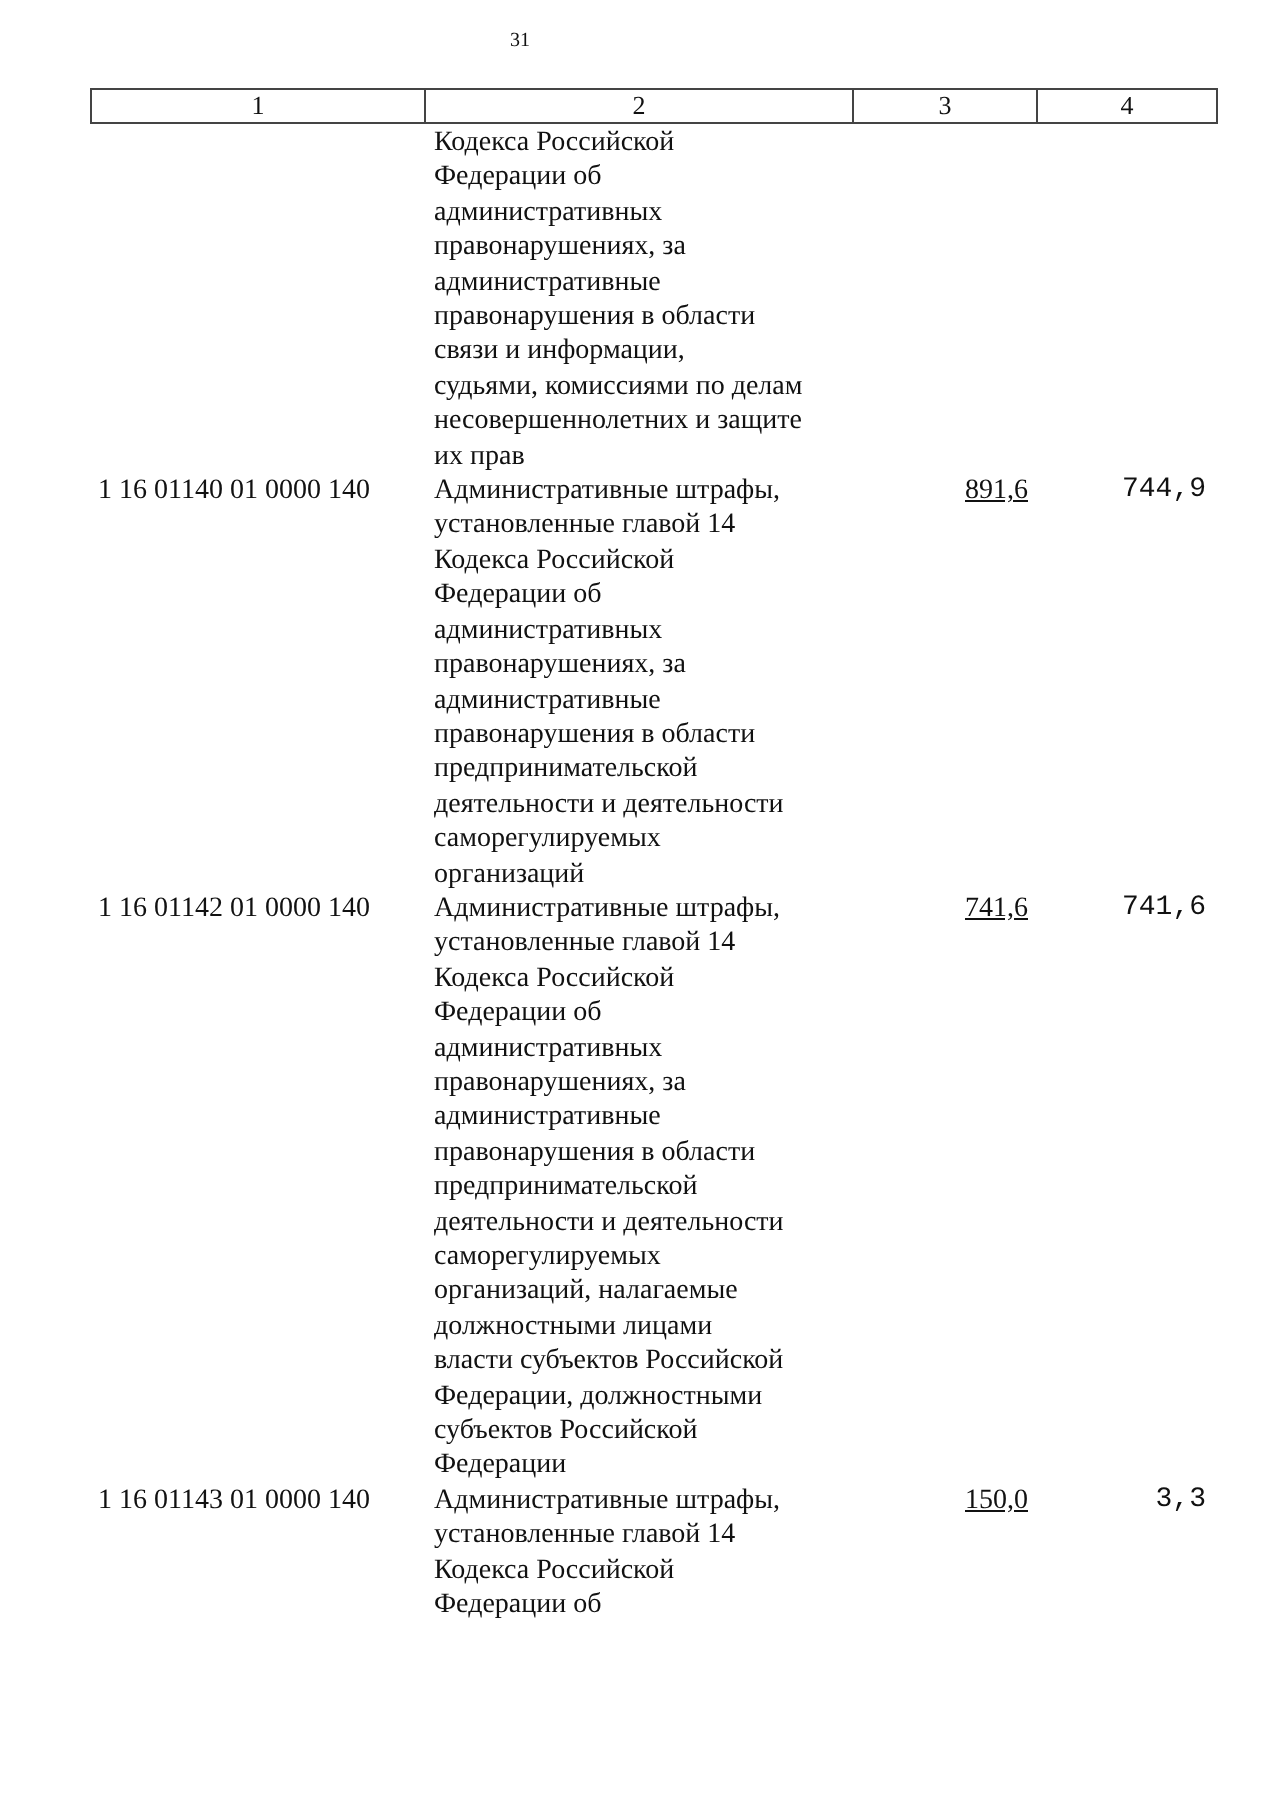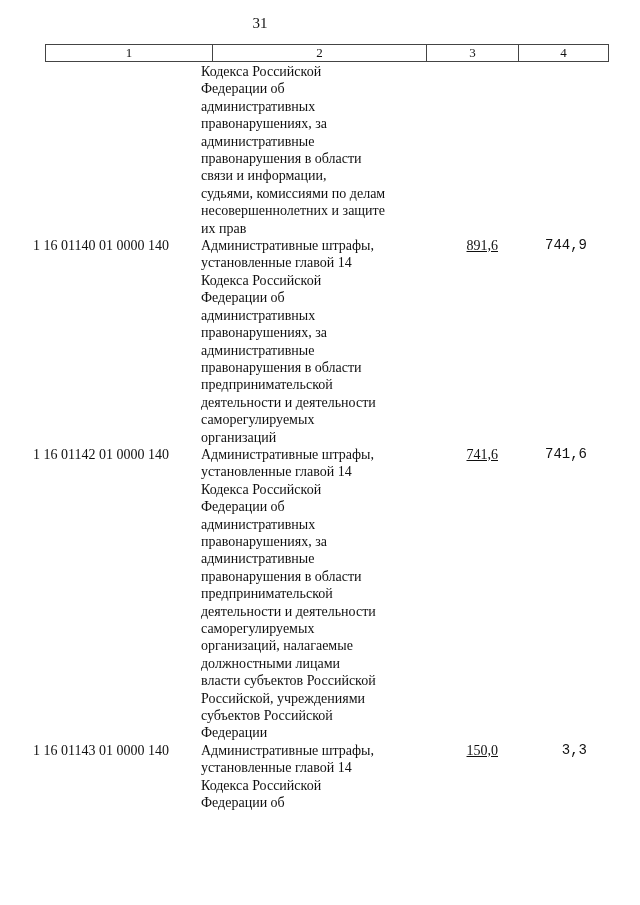--- a/index.html
+++ b/index.html
@@ -15,21 +15,21 @@
     font-family: "Liberation Serif", "DejaVu Serif", serif;
     color: #111111;
     font-size: 14px;
   }
   .page-number {
     position: absolute;
     top: 15px;
     left: 0;
     width: 520px;
     text-align: center;
-    font-size: 15px;
+    font-size: 10px;
   }
   .header-table {
     position: absolute;
     top: 44px;
     left: 45px;
     width: 564px;
     height: 18px;
     border: 1px solid #444;
     box-sizing: border-box;
     display: flex;
@@ -43,21 +43,21 @@
   }
   .header-table .hcell:last-child { border-right: none; }
   .hc1 { width: 167px; }
   .hc2 { width: 214px; }
   .hc3 { width: 92px; }
   .hc4 { width: 89px; }
 
   .body-rows {
     position: absolute;
     top: 63px;
-    left: 29px;
+    left: 45px;
     width: 564px;
   }
   .row {
     display: flex;
     line-height: 17.4px;
   }
   .c1 {
     width: 167px;
     box-sizing: border-box;
     padding-left: 4px;
@@ -143,21 +143,21 @@
         <span class="line">административных</span>
         <span class="line">правонарушениях, за</span>
         <span class="line">административные</span>
         <span class="line">правонарушения в области</span>
         <span class="line">предпринимательской</span>
         <span class="line">деятельности и деятельности</span>
         <span class="line">саморегулируемых</span>
         <span class="line">организаций, налагаемые</span>
         <span class="line">должностными лицами</span>
         <span class="line">власти субъектов Российской</span>
-        <span class="line">Российской, учреждениями</span>
+        <span class="line">Федерации, должностными</span>
         <span class="line">субъектов Российской</span>
         <span class="line">Федерации</span>
       </div>
       <div class="c3">741,6</div>
       <div class="c4">741,6</div>
     </div>
     <div class="row">
       <div class="c1">1 16 01143 01 0000 140</div>
       <div class="c2">
         <span class="line">Административные штрафы,</span>

